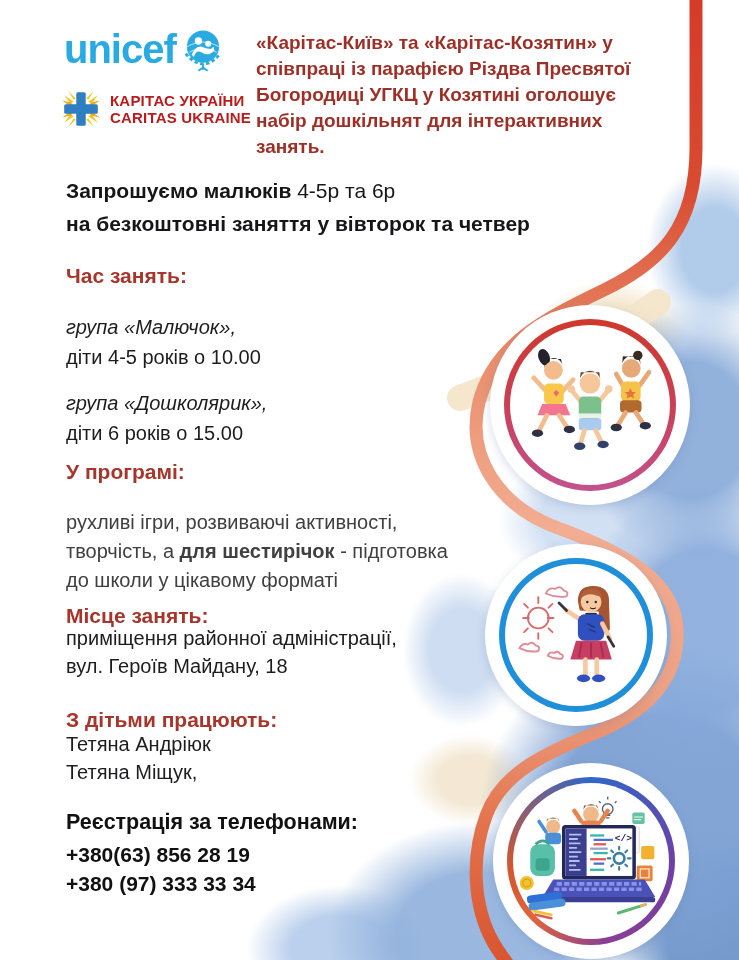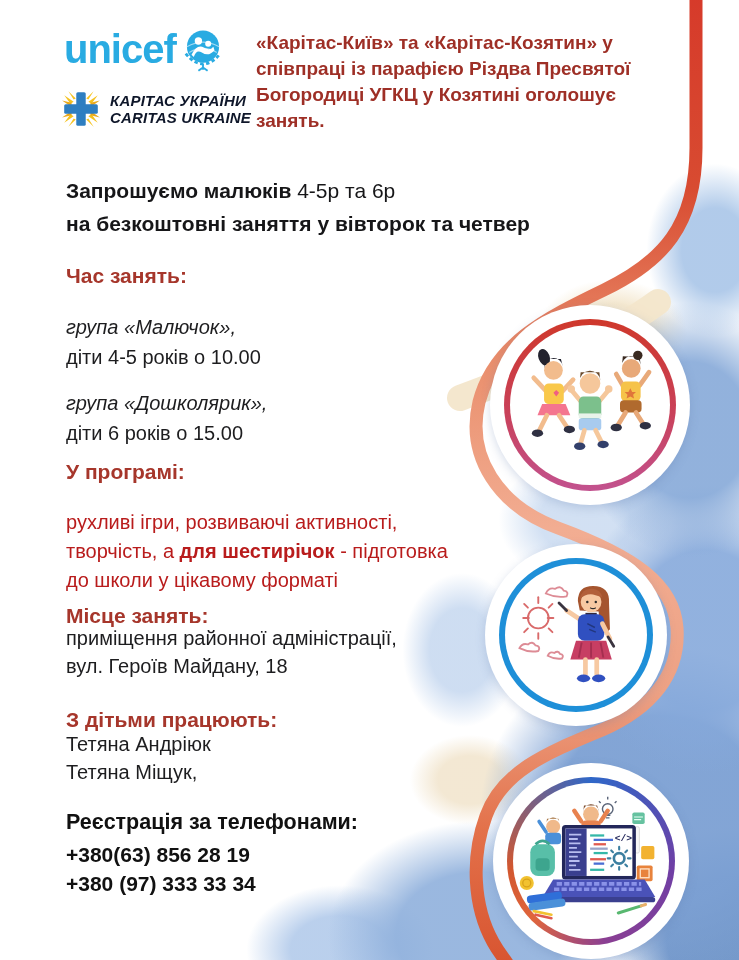--- a/index.html
+++ b/index.html
@@ -23,37 +23,37 @@
       radial-gradient(100px 70px at 612px 332px, rgba(243,230,204,.95) 0 40%, rgba(243,230,204,0) 75%),
       radial-gradient(80px 60px at 470px 780px, rgba(240,226,200,.8) 0 40%, rgba(240,226,200,0) 75%),
       radial-gradient(160px 140px at 739px 940px, rgba(110,148,200,.95) 0 45%, rgba(110,148,200,0) 80%);
   }
   .ribbon-svg{position:absolute;left:0;top:0;}
   
   .unicef-logo{position:absolute;left:64px;top:26px;display:flex;align-items:center;gap:4px;}
   .unicef-word{font-size:40px;font-weight:bold;color:#29abe2;letter-spacing:-1px;line-height:1;}
   .caritas-logo{position:absolute;left:60px;top:88px;display:flex;align-items:center;gap:8px;}
   .caritas-text{display:flex;flex-direction:column;line-height:1.15;}
-  .caritas-line{font-size:15px;font-weight:bold;color:#0f172a;letter-spacing:.2px;font-style:italic;}
+  .caritas-line{font-size:15px;font-weight:bold;color:#b91c1c;letter-spacing:.2px;}
   
   .announcement{
     position:absolute;left:256px;top:30px;width:445px;
     color:#9e2f26;font-weight:bold;font-size:19px;line-height:26px;
   }
   
   .txt{position:absolute;left:66px;}
   .intro{top:174px;font-size:21px;line-height:33px;color:#161618;}
   .intro b{font-weight:bold;}
   .red-head{font-size:21px;font-weight:bold;color:#a6362b;margin-top:6px;}
   .h-time{top:258px;}
   .group{font-size:20px;line-height:30px;color:#1d1d1f;}
   .group .gname{font-style:italic;}
   .g1{top:312px;} .g2{top:388px;}
   .h-program{top:454px;}
-  .program{top:508px;font-size:20px;line-height:29px;color:#b91c1c;}
+  .program{top:508px;font-size:20px;line-height:29px;color:#404040;}
   .program b{font-weight:bold;}
   .h-place{top:598px;}
   .place{top:624px;font-size:20px;line-height:28px;}
   .h-staff{top:702px;}
   .staff{top:730px;font-size:20px;line-height:28px;}
   .reg-head{top:810px;font-size:21.5px;font-weight:bold;color:#111;}
   .phones{top:840px;font-size:21px;line-height:29px;font-weight:bold;color:#111;}
   
   .circle{position:absolute;border-radius:50%;background:#fff;display:flex;align-items:center;justify-content:center;box-shadow:0 3px 10px rgba(90,120,170,.25);}
   .ring{border-radius:50%;display:flex;align-items:center;justify-content:center;padding:6px;}
@@ -134,20 +134,21 @@
     <div class="caritas-text">
       <span class="caritas-line">КАРІТАС УКРАЇНИ</span>
       <span class="caritas-line">CARITAS UKRAINE</span>
     </div>
   </div>
 
   <div class="announcement">
     <div>«Карітас-Київ» та «Карітас-Козятин» у</div>
     <div>співпраці із парафією Різдва Пресвятої</div>
     <div>Богородиці УГКЦ у Козятині оголошує</div>
+    <div>набір дошкільнят  для інтерактивних</div>
     <div>занять.</div>
   </div>
 
   <div class="txt intro">
     <div><b>Запрошуємо малюків</b><span> 4-5р та 6р</span></div>
     <div><b>на безкоштовні заняття у вівторок та четвер</b></div>
   </div>
 
   <div class="txt red-head h-time">Час занять:</div>
   <div class="txt group g1">

